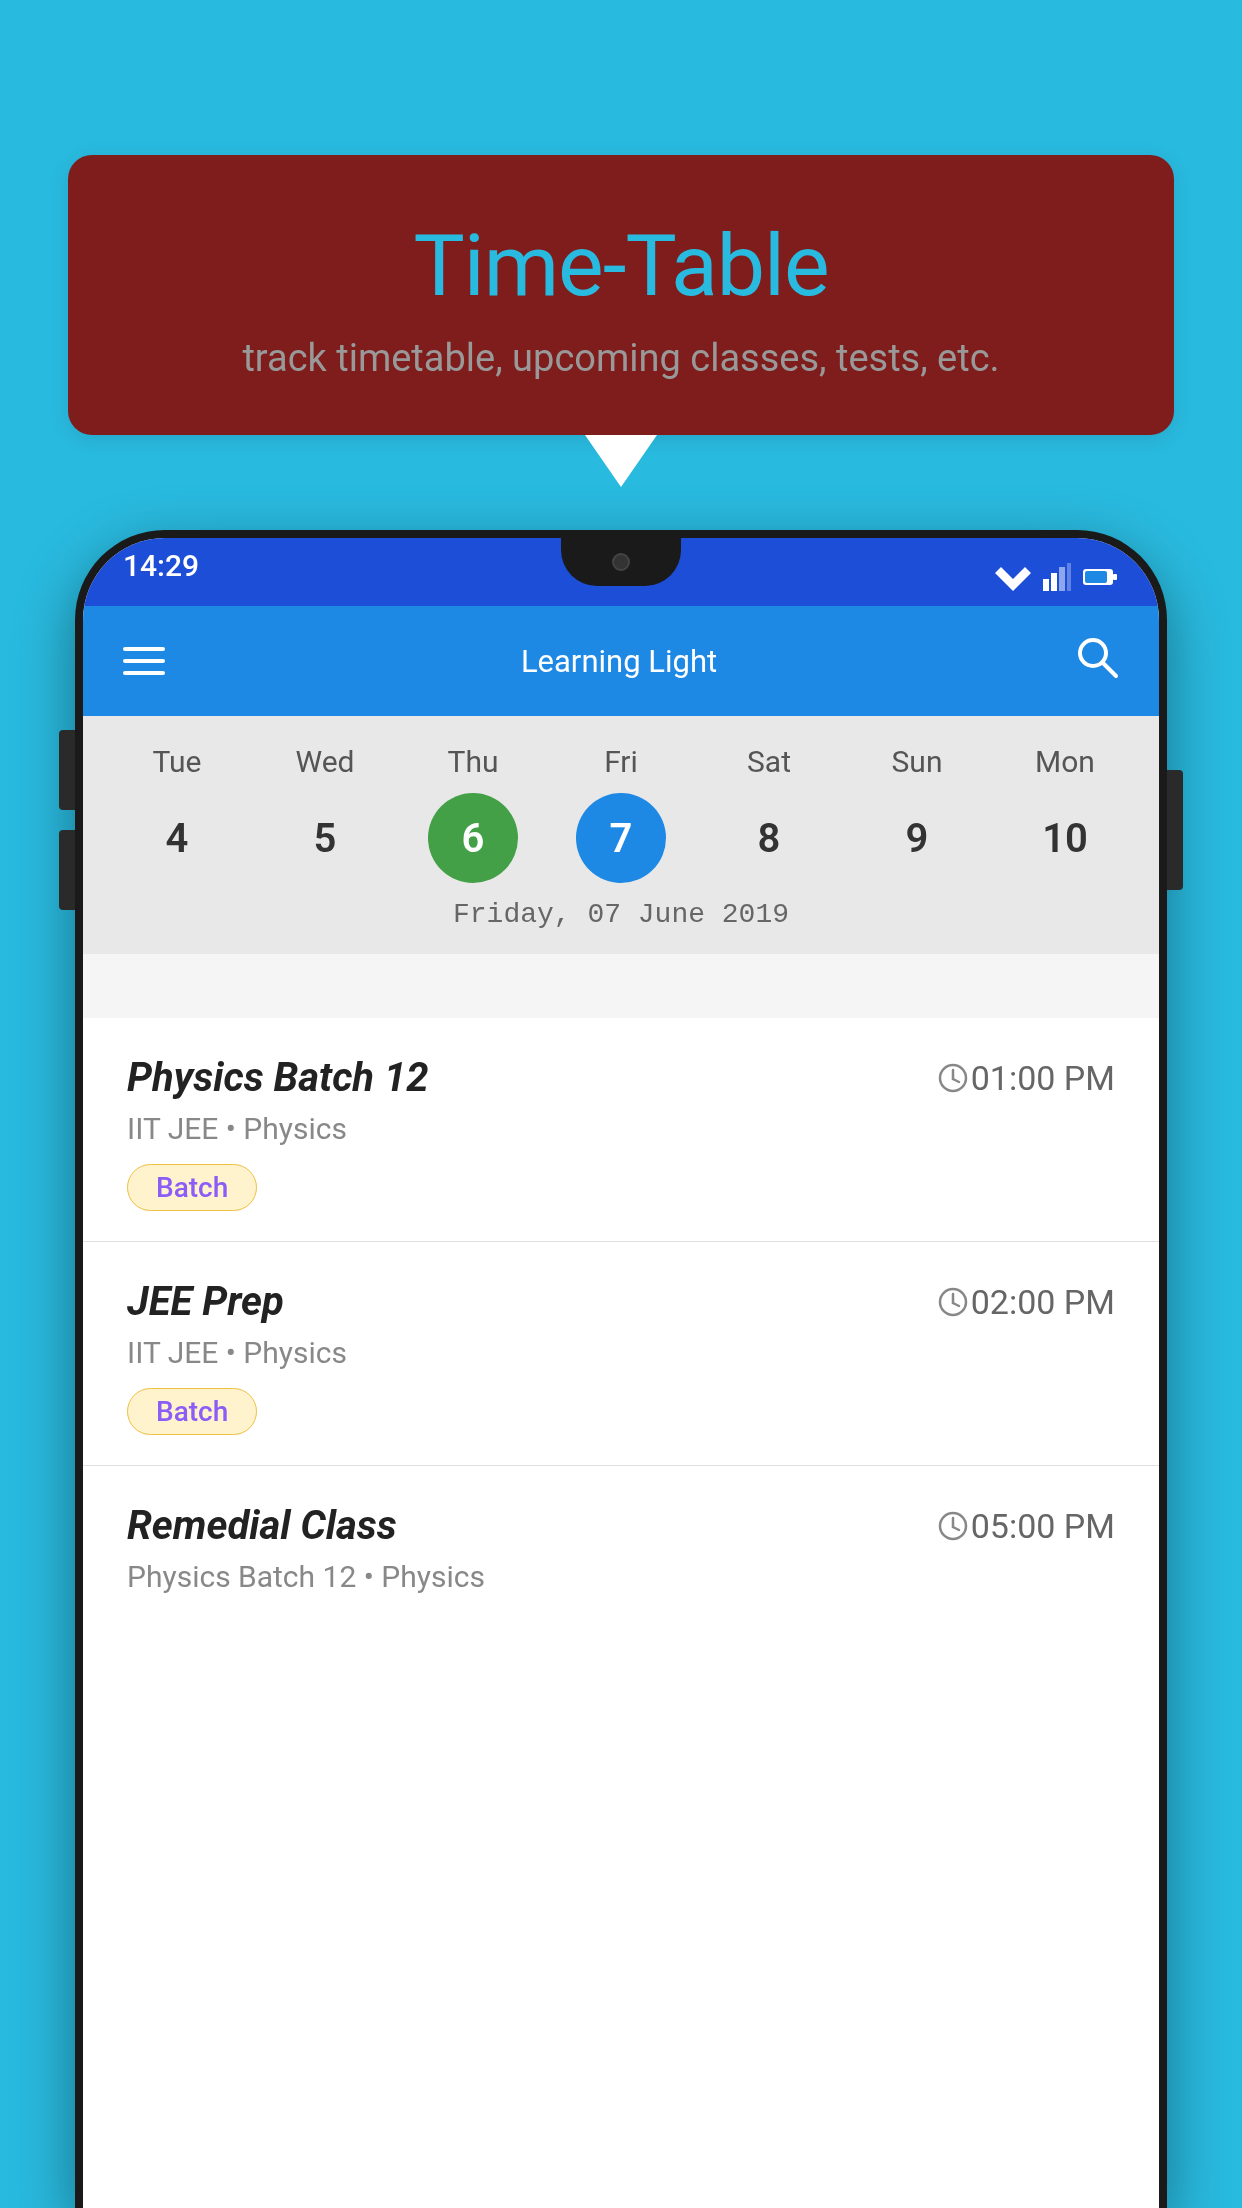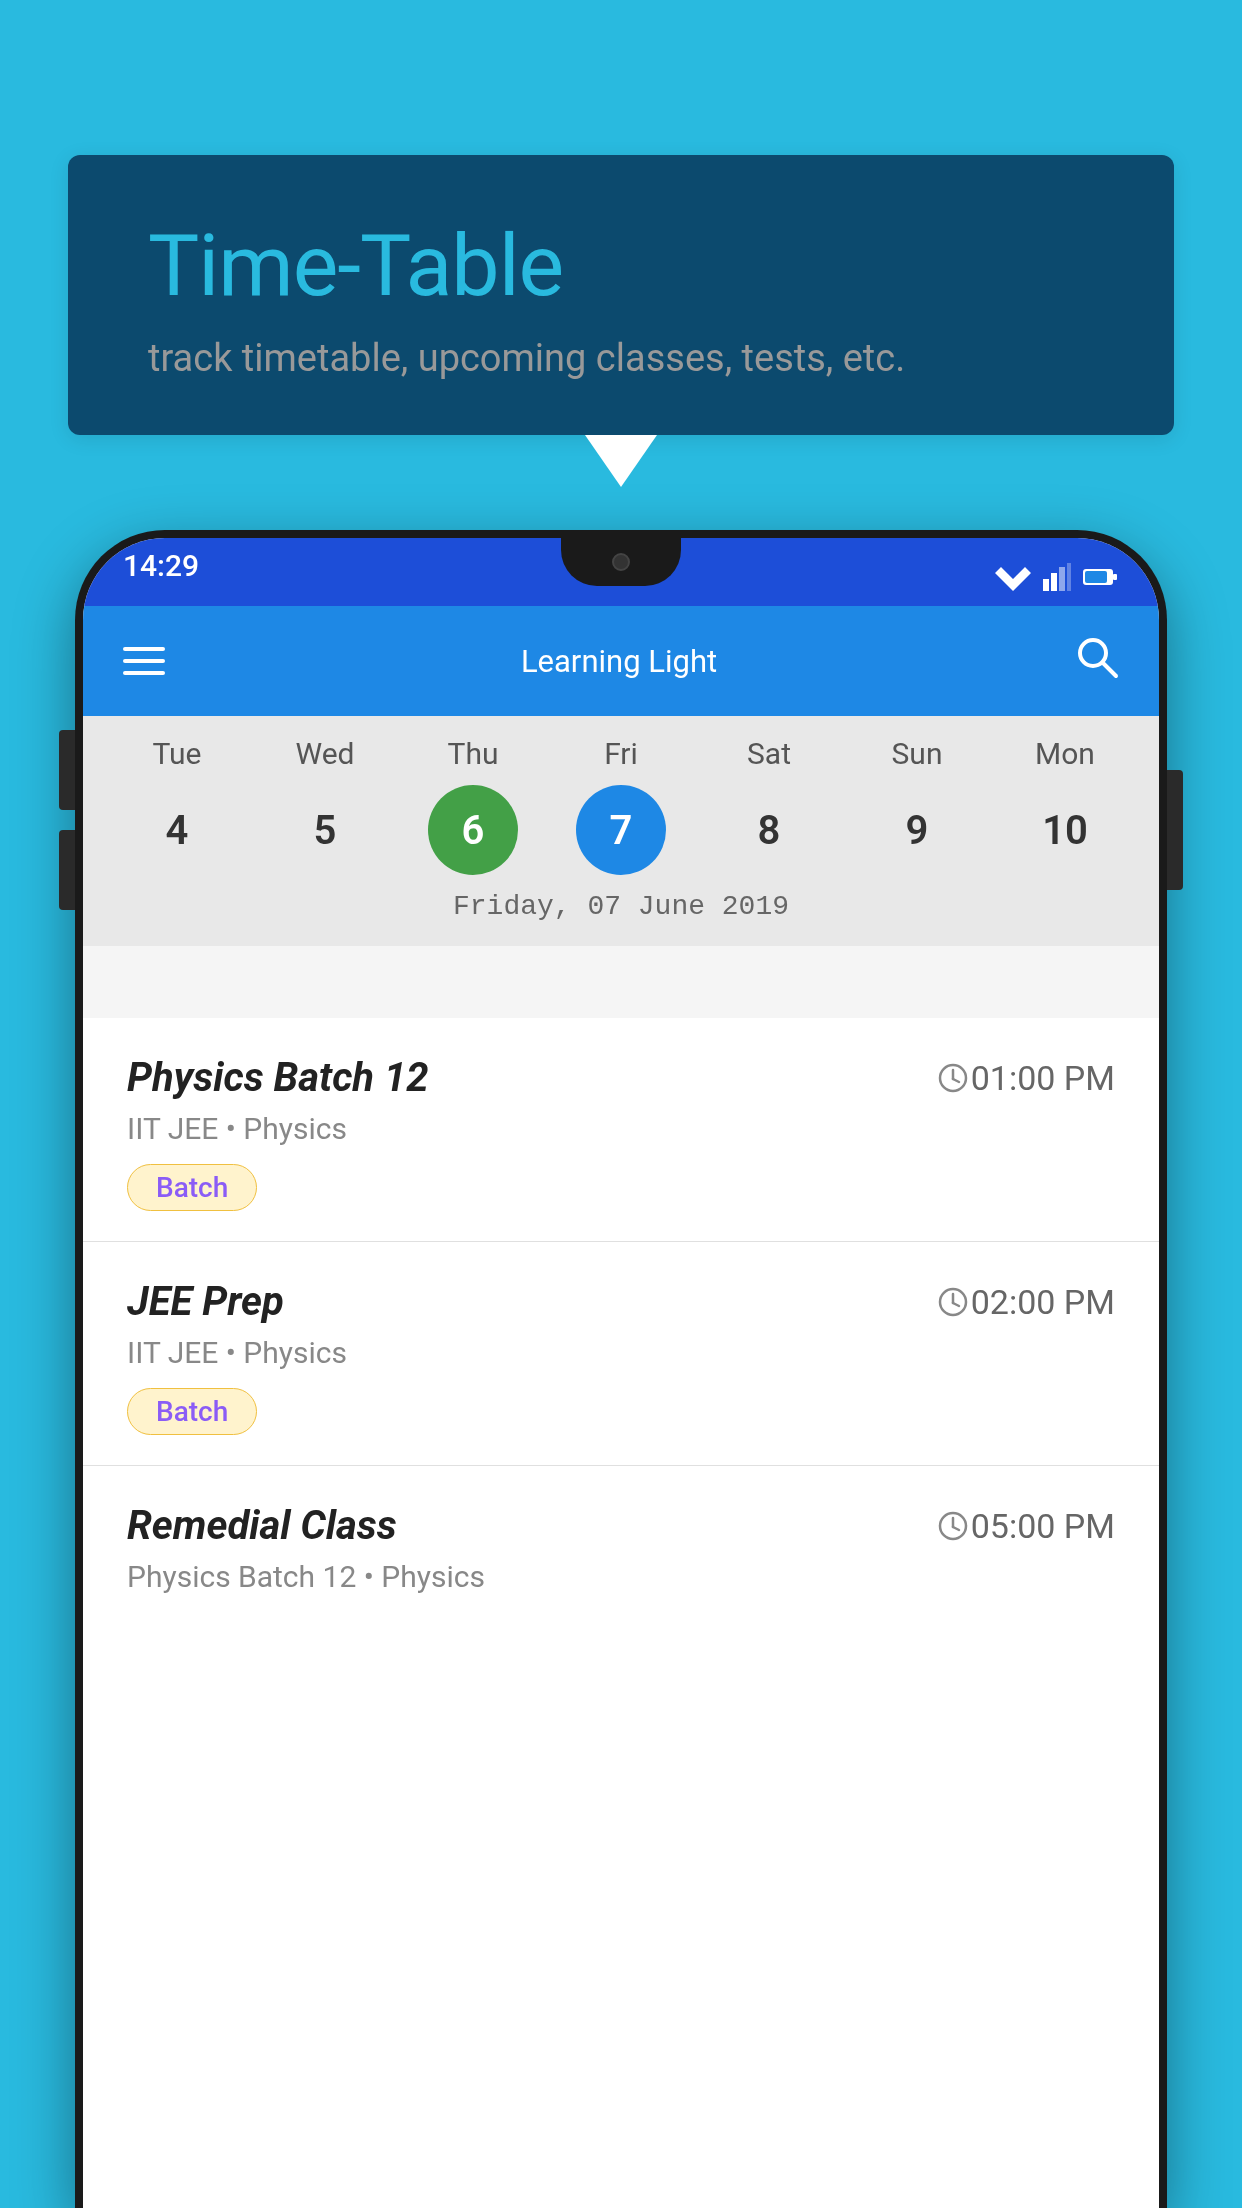--- a/index.html
+++ b/index.html
@@ -19,23 +19,24 @@
       position: absolute;
       top: 155px;
       left: 68px;
       right: 68px;
       display: flex;
       flex-direction: column;
       align-items: center;
     }
 
     .speech-bubble {
-      background: #0c4a6e;
-      border-radius: 12px;
+      background: #7f1d1d;
+      border-radius: 24px;
       padding: 60px 80px 55px;
+      text-align: center;
       width: 100%;
       box-shadow: 0 4px 20px rgba(0,0,0,0.1);
     }
 
     .speech-bubble-title {
       font-size: 86px;
       font-weight: 400;
       color: #29BADF;
       margin-bottom: 20px;
       letter-spacing: -1px;
@@ -177,21 +178,21 @@
       cursor: pointer;
     }
 
     
     .calendar-strip {
       position: absolute;
       top: 178px;
       left: 0;
       right: 0;
       background: #e8e8e8;
-      padding: 20px 0 10px;
+      padding: 28px 0 10px;
     }
 
     .day-headers {
       display: flex;
       justify-content: space-around;
       padding: 0 20px;
       margin-bottom: 14px;
     }
 
     .day-header {

